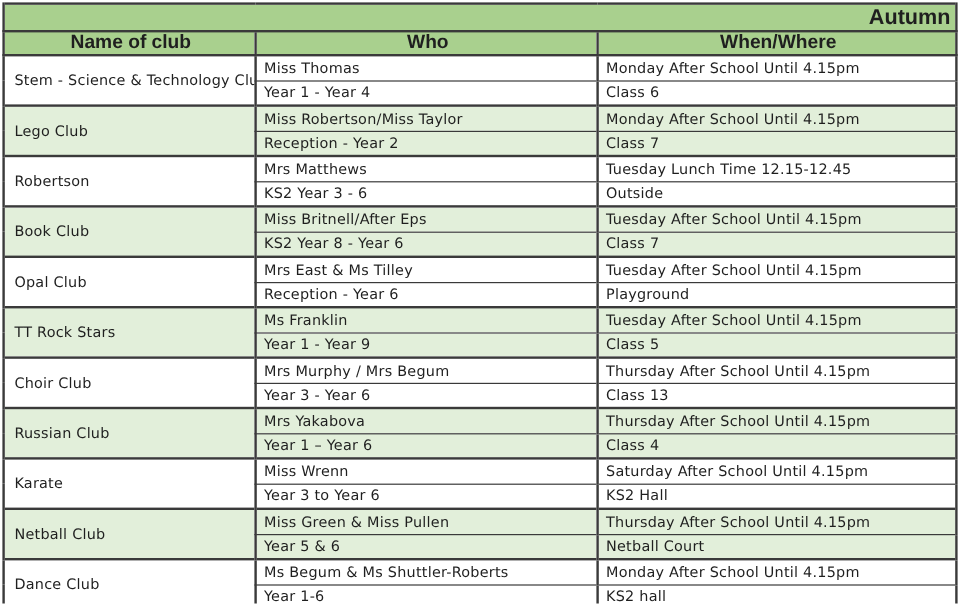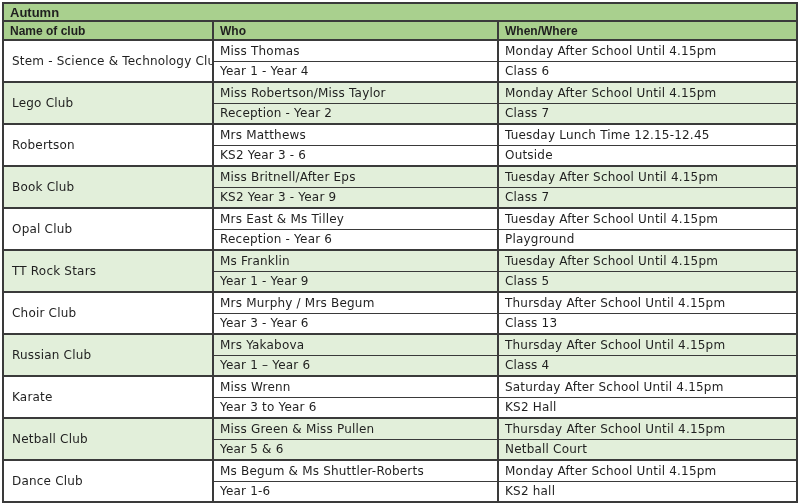--- a/index.html
+++ b/index.html
@@ -33,32 +33,32 @@
     vertical-align:middle;
     overflow:hidden;
     white-space:nowrap;
   }
   tr{height:21px;}
   tr.title-row{height:18px;}
   tr.title-row th{
     background:var(--header-green);
     font-family:"Liberation Sans","DejaVu Sans",sans-serif;
     font-weight:bold;
-    font-size:13px;
-    text-align:left;
+    font-size:18px;
+    text-align:right;
     border-bottom-width:2px;
     margin-top:23px;
   }
   tr.header-row{height:19px;}
   tr.header-row th{
     background:var(--header-green);
     font-family:"Liberation Sans","DejaVu Sans",sans-serif;
     font-weight:bold;
-    font-size:12px;
-    text-align:left;
+    font-size:16px;
+    text-align:center;
     border-bottom-width:2px;
   }
   td{font-size:12px;letter-spacing:0.2px;}
   td.col-name{padding-left:8px;}
   tr.row-a td{border-top-width:2px;}
   tr.shaded td{background:var(--row-green);}
   tr.plain td{background:var(--row-white);}
 </style>
 </head>
 <body>
@@ -106,21 +106,21 @@
       <tr class="row-b plain">
         <td>KS2 Year 3 - 6</td>
         <td>Outside</td>
       </tr>
       <tr class="row-a shaded">
         <td class="col-name" rowspan="2">Book Club</td>
         <td>Miss Britnell/After Eps</td>
         <td>Tuesday After School Until 4.15pm</td>
       </tr>
       <tr class="row-b shaded">
-        <td>KS2 Year 3 - Year 9</td>
+        <td>KS2 Year 8 - Year 6</td>
         <td>Class 7</td>
       </tr>
       <tr class="row-a plain">
         <td class="col-name" rowspan="2">Opal Club</td>
         <td>Mrs East &amp; Ms Tilley</td>
         <td>Tuesday After School Until 4.15pm</td>
       </tr>
       <tr class="row-b plain">
         <td>Reception - Year 6</td>
         <td>Playground</td>

